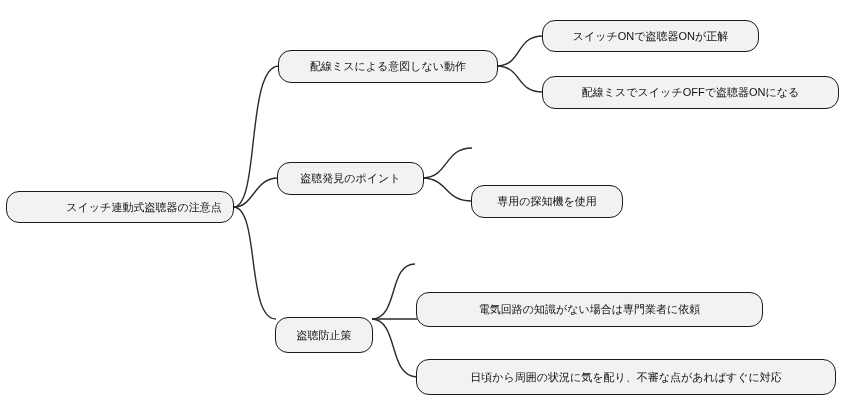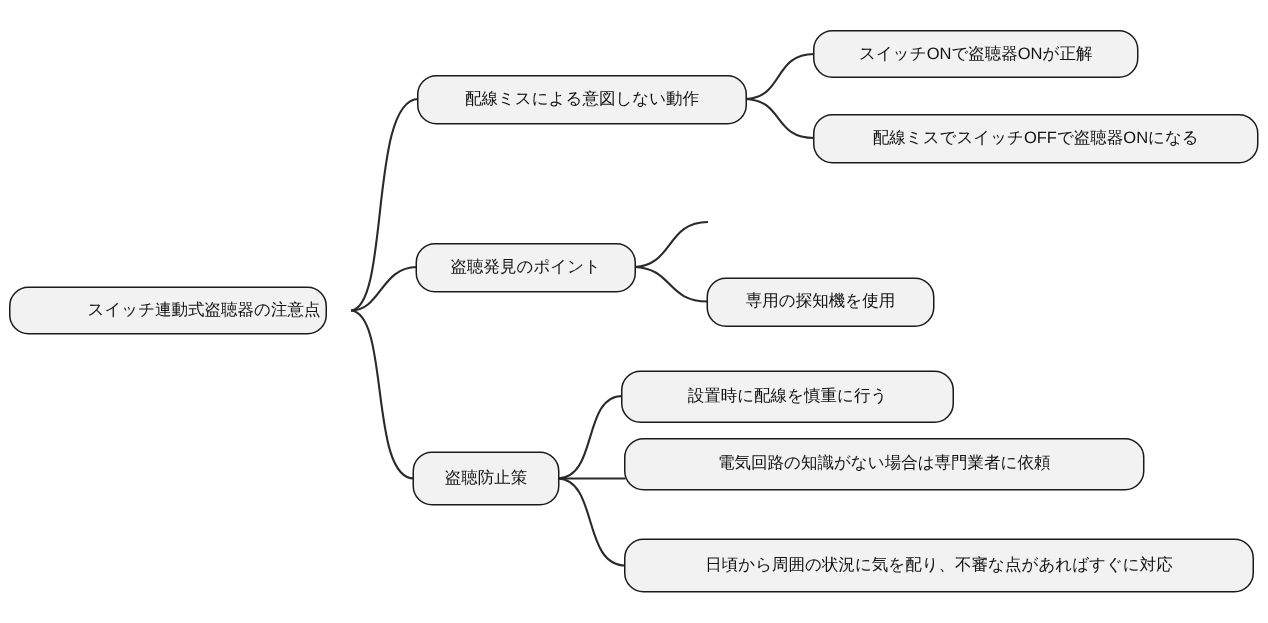--- a/index.html
+++ b/index.html
@@ -54,34 +54,33 @@
     <path d="M234,207 C260,209 246,319 276,319"></path>
     <path d="M497,66 C523,65 515,36 543,36"></path>
     <path d="M497,66 C523,67 515,92 543,92"></path>
     <path d="M423,178 C449,177 444,148 472,148"></path>
     <path d="M423,178 C449,179 444,201 472,201"></path>
     <path d="M372,319 C399,318 388,264 415,264"></path>
     <path d="M372,319 C394,319 395,319 417,319"></path>
     <path d="M372,319 C399,320 388,377 417,377"></path>
   </svg>
 
-  <div class="node" style="left:6px;   top:191px; width:212px; height:32px;padding-left:48px;">スイッチ連動式盗聴器の注意点</div>
+  <div class="node" style="left:6px;   top:191px; width:228px; height:32px;padding-left:48px;">スイッチ連動式盗聴器の注意点</div>
 
   <div class="node" style="left:278px; top:50px;  width:220px; height:33px;">配線ミスによる意図しない動作</div>
 
   <div class="node" style="left:542px; top:20px;  width:217px; height:32px;">スイッチONで盗聴器ONが正解</div>
 
   <div class="node" style="left:542px; top:76px;  width:297px; height:33px;">配線ミスでスイッチOFFで盗聴器ONになる</div>
 
   <div class="node" style="left:277px; top:162px; width:147px; height:33px;">盗聴発見のポイント</div>
 
 
   <div class="node" style="left:471px; top:185px; width:152px; height:33px;">専用の探知機を使用</div>
 
-  <div class="node" style="left:275px; top:301px; width:98px;  height:36px;">盗聴防止策</div>
+  <div class="node" style="left:275px; top:317px; width:98px;  height:36px;">盗聴防止策</div>
 
-  <div class="node" style="left:414px; top:247px; width:222px; height:35px;">設置時に配線を慎重に行う</div>
 
   <div class="node" style="left:416px; top:292px; width:347px; height:35px;">電気回路の知識がない場合は専門業者に依頼</div>
 
   <div class="node" style="left:416px; top:359px; width:420px; height:36px;">日頃から周囲の状況に気を配り、不審な点があればすぐに対応</div>
 
 </div>
 
 </body></html>

